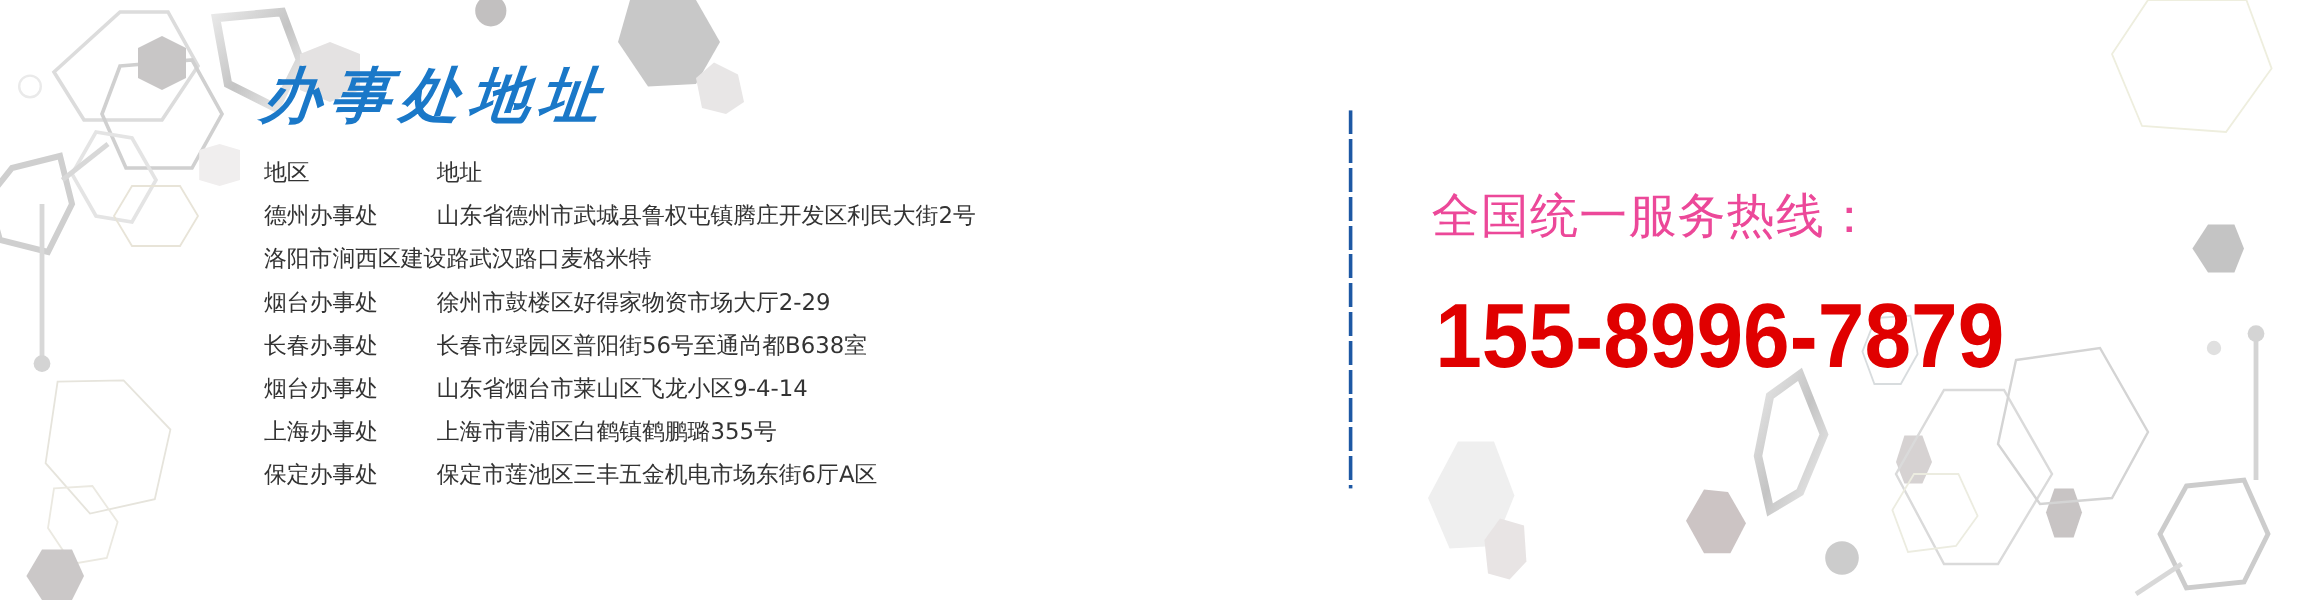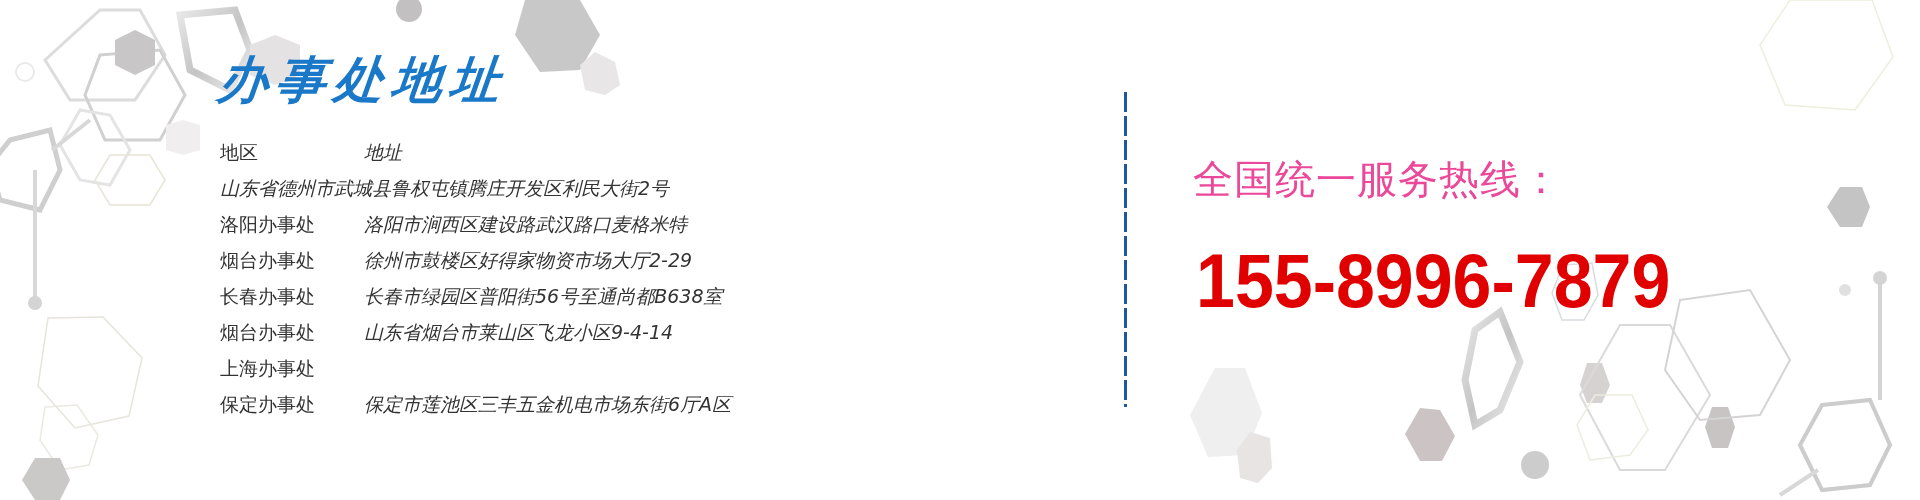--- a/index.html
+++ b/index.html
@@ -39,28 +39,26 @@
       left: 220px;
       top: 130px;
       font-size: 19px;
       color: #333333;
     }
     .row {
       display: flex;
       height: 36px;
       line-height: 28px;
       white-space: nowrap;
-      align-items: flex-end;
     }
     .col-region {
       width: 144px;
     }
     .col-addr {
       flex: 1;
-      font-style: italic;
     }
     .divider {
       position: absolute;
       left: 1124px;
       top: 92px;
       width: 3px;
       height: 315px;
       background: repeating-linear-gradient(to bottom, #1d58a4 0px, #1d58a4 20px, transparent 20px, transparent 24px);
     }
     .hotline-label {
@@ -147,40 +145,41 @@
 </svg>
 
 <h1 class="title">办事处地址</h1>
 
 <div class="table">
   <div class="row">
     <div class="col-region">地区</div>
     <div class="col-addr">地址</div>
   </div>
   <div class="row">
+    <div class="col-region">德州办事处</div>
     <div class="col-addr">山东省德州市武城县鲁权屯镇腾庄开发区利民大街2号</div>
   </div>
   <div class="row">
-    <div class="col-region">洛阳办事处</div>
     <div class="col-addr">洛阳市涧西区建设路武汉路口麦格米特</div>
   </div>
   <div class="row">
     <div class="col-region">烟台办事处</div>
     <div class="col-addr">徐州市鼓楼区好得家物资市场大厅2-29</div>
   </div>
   <div class="row">
     <div class="col-region">长春办事处</div>
     <div class="col-addr">长春市绿园区普阳街56号至通尚都B638室</div>
   </div>
   <div class="row">
     <div class="col-region">烟台办事处</div>
     <div class="col-addr">山东省烟台市莱山区飞龙小区9-4-14</div>
   </div>
   <div class="row">
     <div class="col-region">上海办事处</div>
+    <div class="col-addr">上海市青浦区白鹤镇鹤鹏璐355号</div>
   </div>
   <div class="row">
     <div class="col-region">保定办事处</div>
     <div class="col-addr">保定市莲池区三丰五金机电市场东街6厅A区</div>
   </div>
 </div>
 
 <div class="divider"></div>
 
 <p class="hotline-label">全国统一服务热线：</p>

